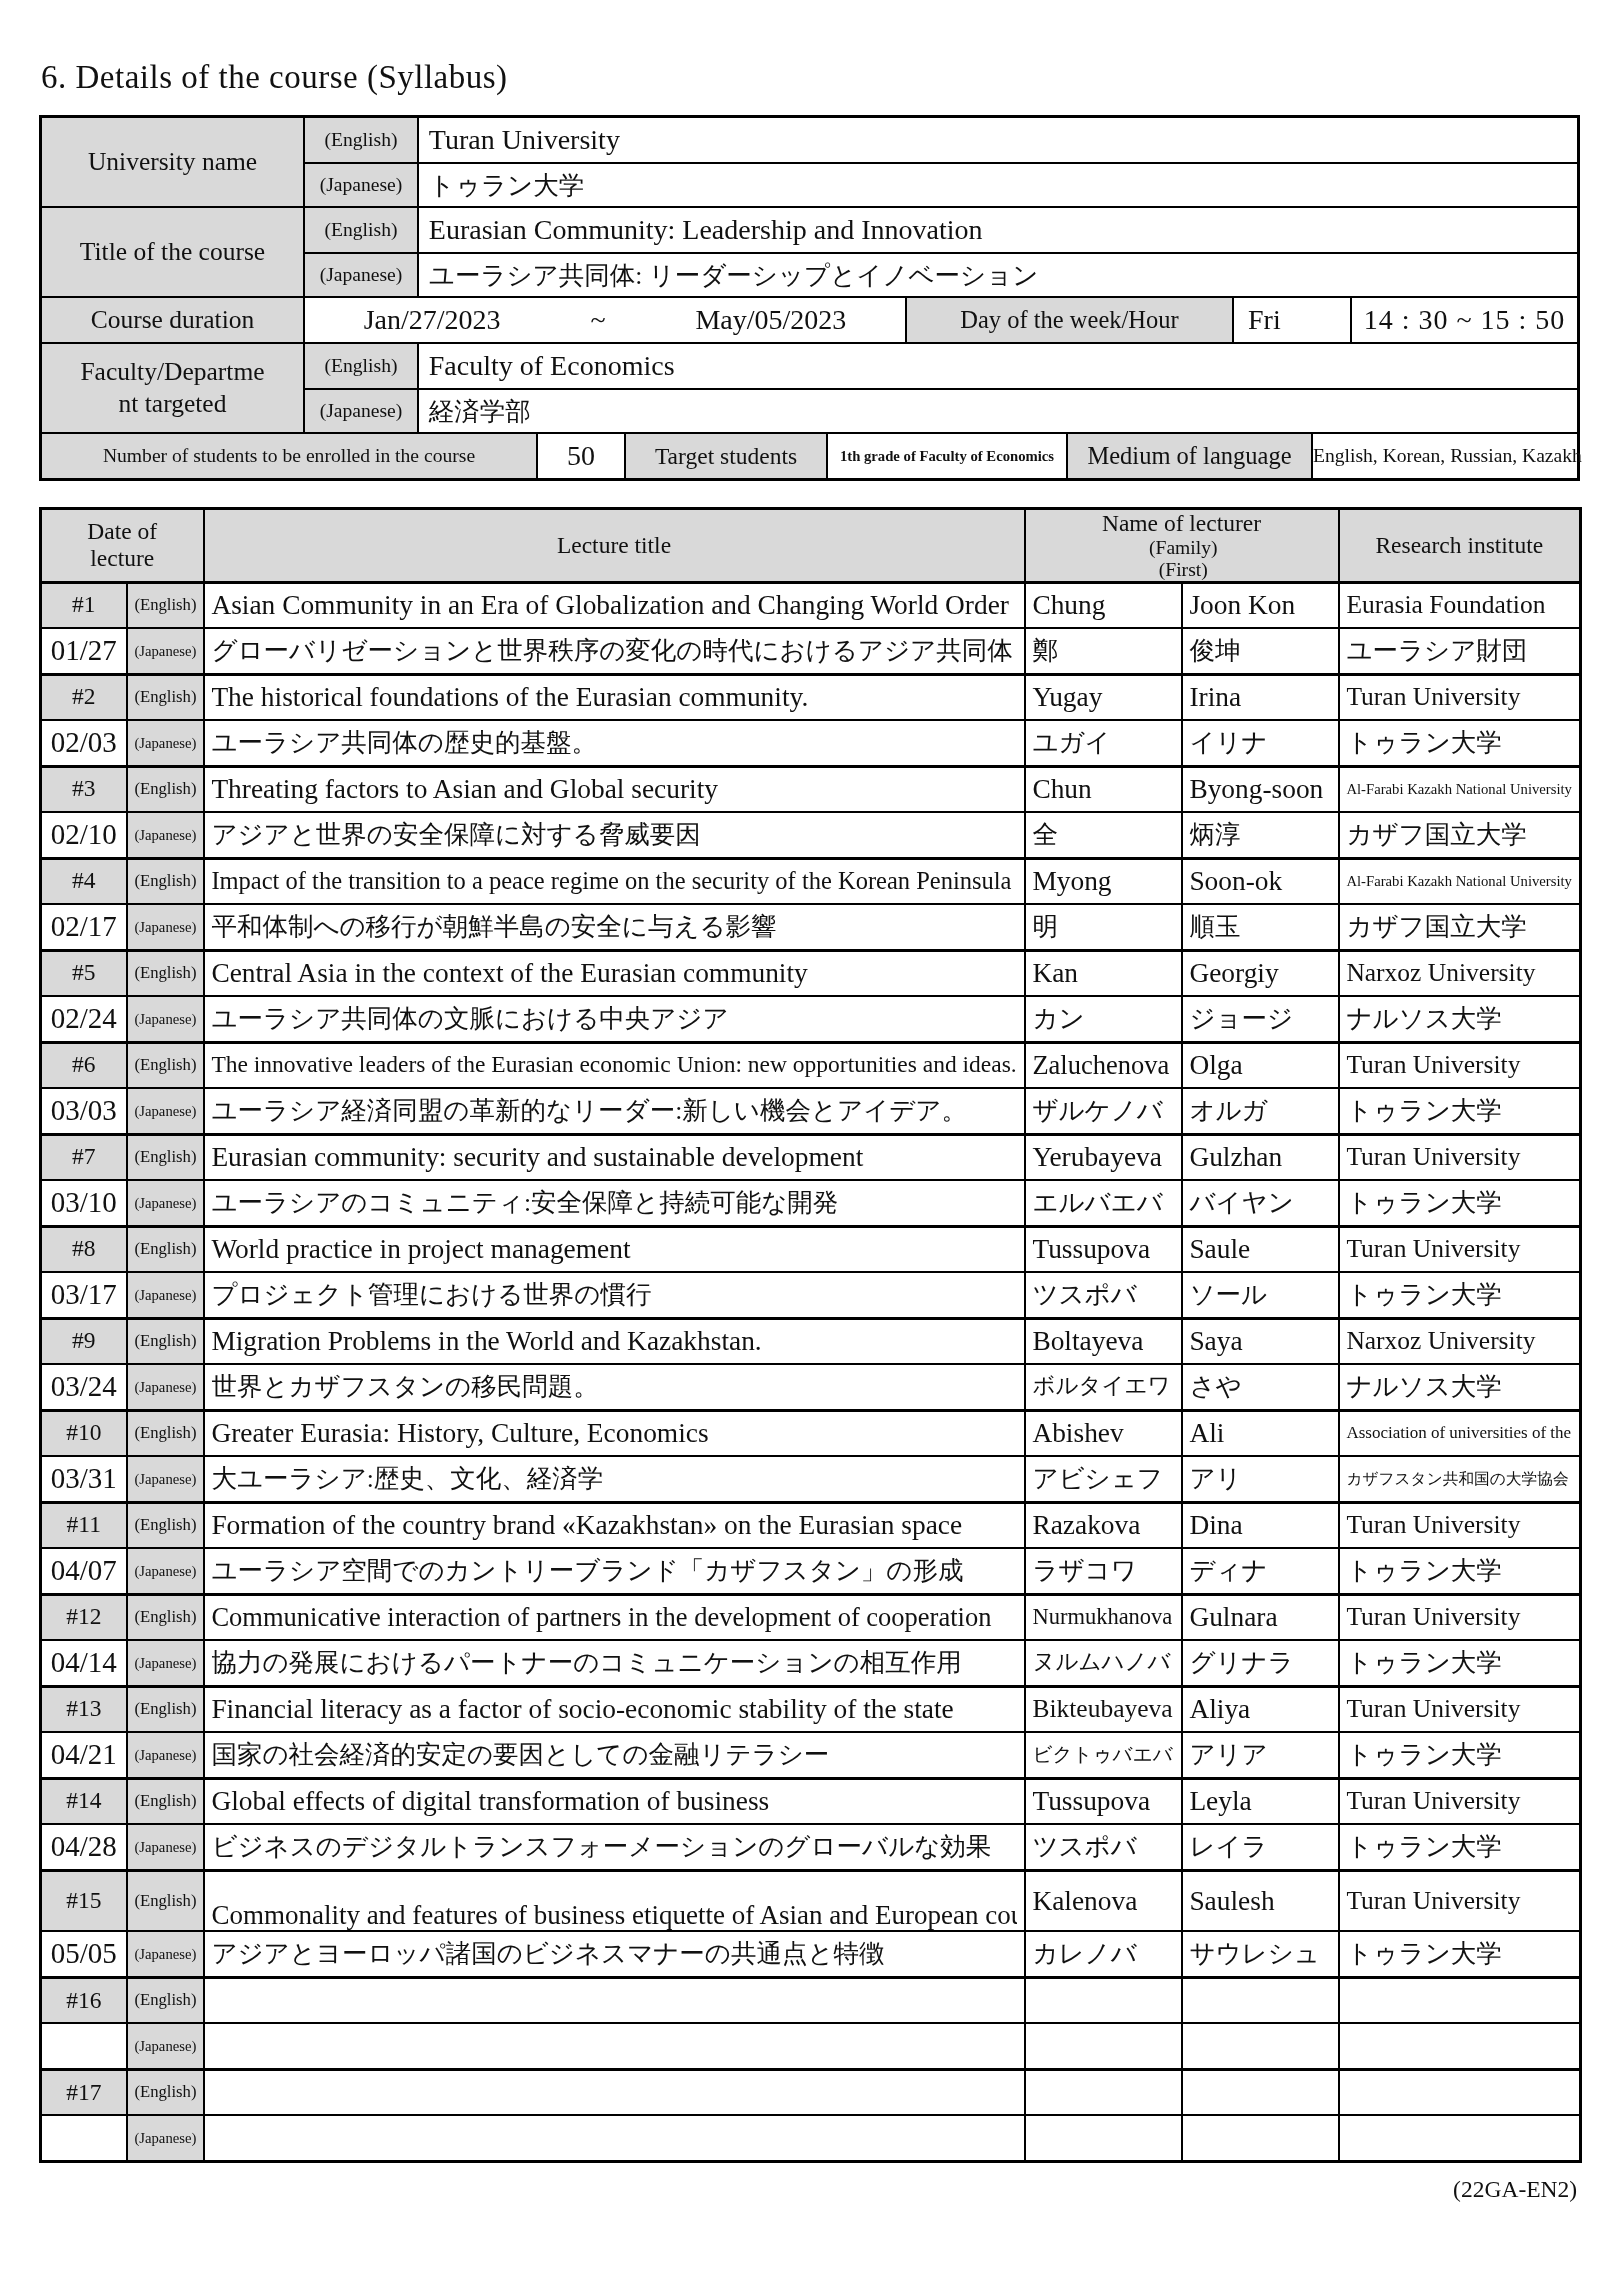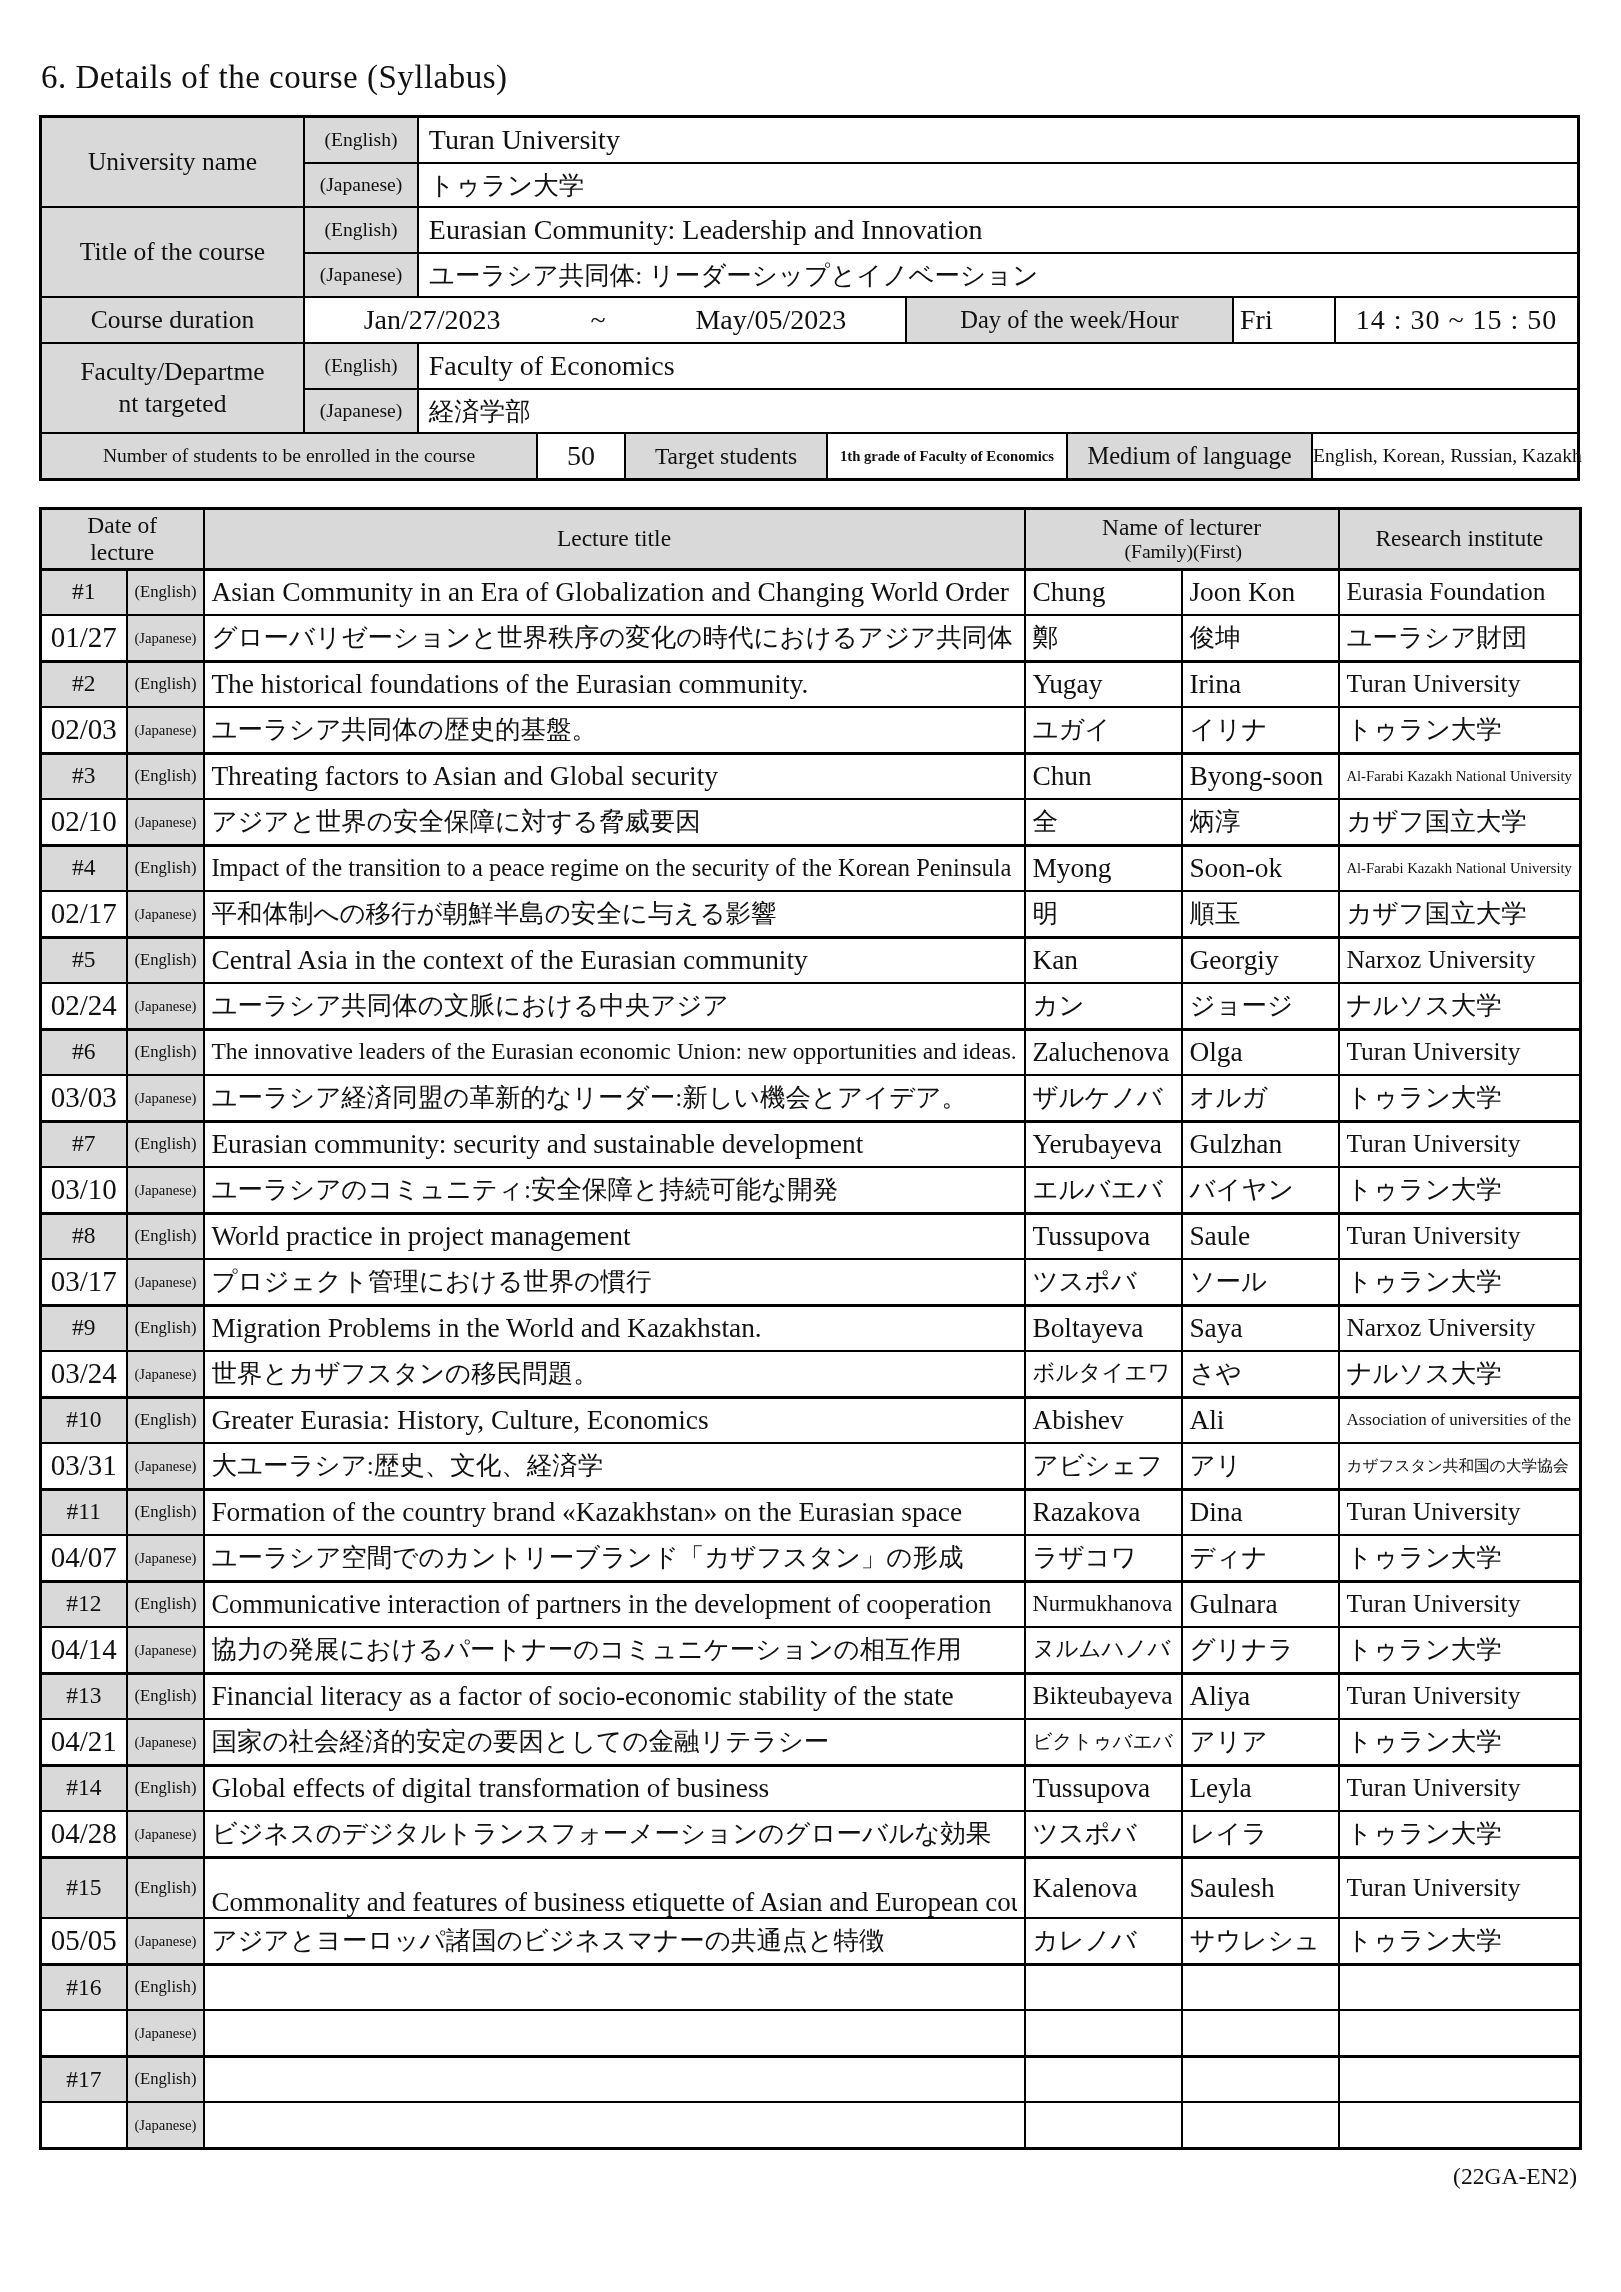--- a/index.html
+++ b/index.html
@@ -44,22 +44,22 @@
     padding: 0 9.8px; font-size: 28px; overflow: hidden; white-space: nowrap;
   }
   .cell-value.ja { font-size: 25.5px; }
 
   
   .cell-dates { width: 600px; flex: none; display: flex; align-items: center;
     justify-content: space-around; font-size: 28px; padding: 0 13.7px; }
   .cell-daylabel { width: 329px; flex: none; background: var(--gray, #d9d9d9);
     border-left: 2.9px solid #000; border-right: 2px solid #000;
     display: flex; align-items: center; justify-content: center; font-size: 24.5px; overflow:hidden; white-space:nowrap;}
-  .cell-day { width: 102px; flex: none; border-right: 2px solid #000;
-    display: flex; align-items: center; padding-left: 6px; font-size: 28px; }
+  .cell-day { width: 118px; flex: none; border-right: 2px solid #000;
+    display: flex; align-items: center; padding-left: 14px; font-size: 28px; }
   .cell-time { flex: 1; display: flex; align-items: center; justify-content: center;
     font-size: 28px; letter-spacing: 1px; overflow: hidden; white-space: nowrap; }
 
   
   .cell-enroll-label { width: 496px; flex: none; background: var(--gray, #d9d9d9);
     display: flex; align-items: center; justify-content: center; font-size: 19.6px;
     border-right: 2px solid #000; min-height: 41px; overflow: hidden; white-space: nowrap; }
   .cell-enroll-value { width: 88px; flex: none; display: flex; align-items: center;
     justify-content: center; font-size: 28px; border-right: 2px solid #000; }
   .cell-target-label { width: 202px; flex: none; background: var(--gray, #d9d9d9);
@@ -82,22 +82,22 @@
   }
   table.schedule th, table.schedule td {
     border: 2px solid #000; padding: 0 6.9px; overflow: hidden;
   }
   table.schedule thead th {
     background: var(--gray, #d9d9d9); font-weight: normal;
     font-size: 23.5px; height: 61px; border-bottom: 3.9px solid #000;
     padding: 0 17px;
   }
   .hdr-lecturer-top { font-size: 23.5px; text-align: center; }
-  .hdr-lecturer-sub { display: flex; justify-content: center;
-    padding: 0 25.5px 0 29px; font-size: 19.6px; }
+  .hdr-lecturer-sub { display: flex; justify-content: flex-start;
+    padding: 0 25.5px 0 29px; font-size: 19.6px; flex-direction: column; }
   th.h-title, th.h-lecturer, th.h-inst { border-left: 3.9px solid #000; }
 
   table.schedule tr { height: 46px; }
   table.schedule .fit {
     white-space: nowrap; overflow: hidden; line-height: 1.1;
   }
   .gray { background: var(--gray, #d9d9d9); }
 
   .c-num  .fit { font-size: 23.5px; text-align: center; }
   .c-date .fit { font-size: 29px; text-align: center; }

